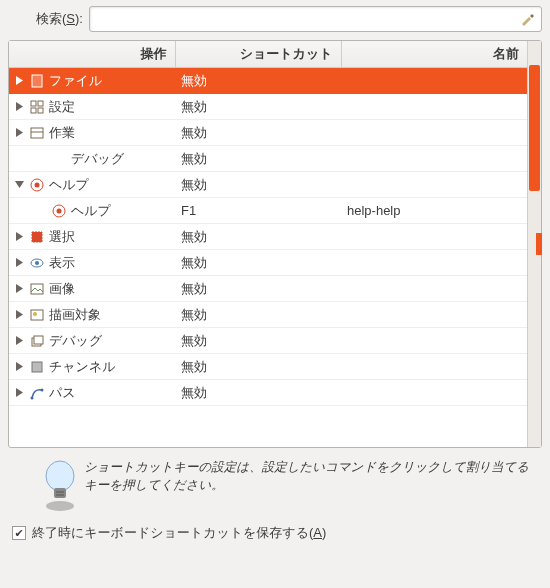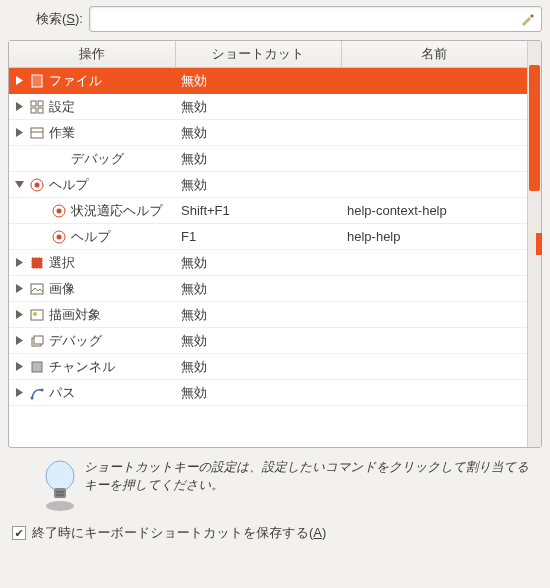--- a/index.html
+++ b/index.html
@@ -40,22 +40,22 @@
 .table-wrap {
   background: #fff;
   border: 1px solid #b8b4af;
   border-radius: 3px;
   height: 408px;
   display: flex;
 }
 .table-scroll { flex: 1; overflow: hidden; }
 table { width: 100%; border-collapse: collapse; table-layout: fixed; }
 th {
-  text-align: center;
-  font-weight: normal;
+  text-align: right;
+  font-weight: bold;
   background: linear-gradient(#f7f6f5, #ececeb);
   border-right: 1px solid #d0ccc7;
   border-bottom: 1px solid #d0ccc7;
   padding: 4px 8px;
   height: 24px;
 }
 th:last-child { border-right: none; }
 tbody tr { height: 25px; }
 tbody td {
   padding: 0 6px;
@@ -247,56 +247,60 @@
           <tr>
             <td>
               <div class="col-op indent1">
                 <span class="arrow"></span>
                 <span class="icon-box">
                   <svg width="14" height="14">
                     <circle cx="7" cy="7" r="6" fill="#fff" stroke="#d94a2b"></circle>
                     <circle cx="7" cy="7" r="2.5" fill="#d94a2b"></circle>
                   </svg>
                 </span>
-                <span>状況適応ヘルプ</span>
-              </div>
-            </td>
-            <td>Shift+F1</td>
-            <td>help-context-help</td>
-          </tr>
-          <tr>
-            <td>
-              <div class="col-op indent1">
-                <span class="arrow"></span>
-                <span class="icon-box">
-                  <svg width="14" height="14">
-                    <circle cx="7" cy="7" r="6" fill="#fff" stroke="#d94a2b"></circle>
-                    <circle cx="7" cy="7" r="2.5" fill="#d94a2b"></circle>
-                  </svg>
-                </span>
                 <span>ヘルプ</span>
               </div>
             </td>
             <td>F1</td>
             <td>help-help</td>
           </tr>
           <tr>
             <td>
               <div class="col-op indent0">
                 <span class="arrow">
                   <svg width="9" height="9">
                     <path d="M1 0 L8 4.5 L1 9 Z" fill="#6b6460"></path>
                   </svg>
                 </span>
                 <span class="icon-box">
                   <svg width="14" height="14">
                     <rect x="2" y="2" width="10" height="10" fill="#d94a2b" stroke="#d94a2b" stroke-dasharray="2 1"></rect>
                   </svg>
                 </span>
                 <span>選択</span>
+              </div>
+            </td>
+            <td>無効</td>
+            <td></td>
+          </tr>
+          <tr>
+            <td>
+              <div class="col-op indent0">
+                <span class="arrow">
+                  <svg width="9" height="9">
+                    <path d="M1 0 L8 4.5 L1 9 Z" fill="#6b6460"></path>
+                  </svg>
+                </span>
+                <span class="icon-box">
+                  <svg width="14" height="14">
+                    <ellipse cx="7" cy="7" rx="6" ry="4" fill="#fff" stroke="#4a7aa8"></ellipse>
+                    <circle cx="7" cy="7" r="2" fill="#4a7aa8"></circle>
+                  </svg>
+                </span>
+                <span>表示</span>
               </div>
             </td>
             <td>無効</td>
             <td></td>
           </tr>
           <tr>
             <td>
               <div class="col-op indent0">
                 <span class="arrow">
                   <svg width="9" height="9">

